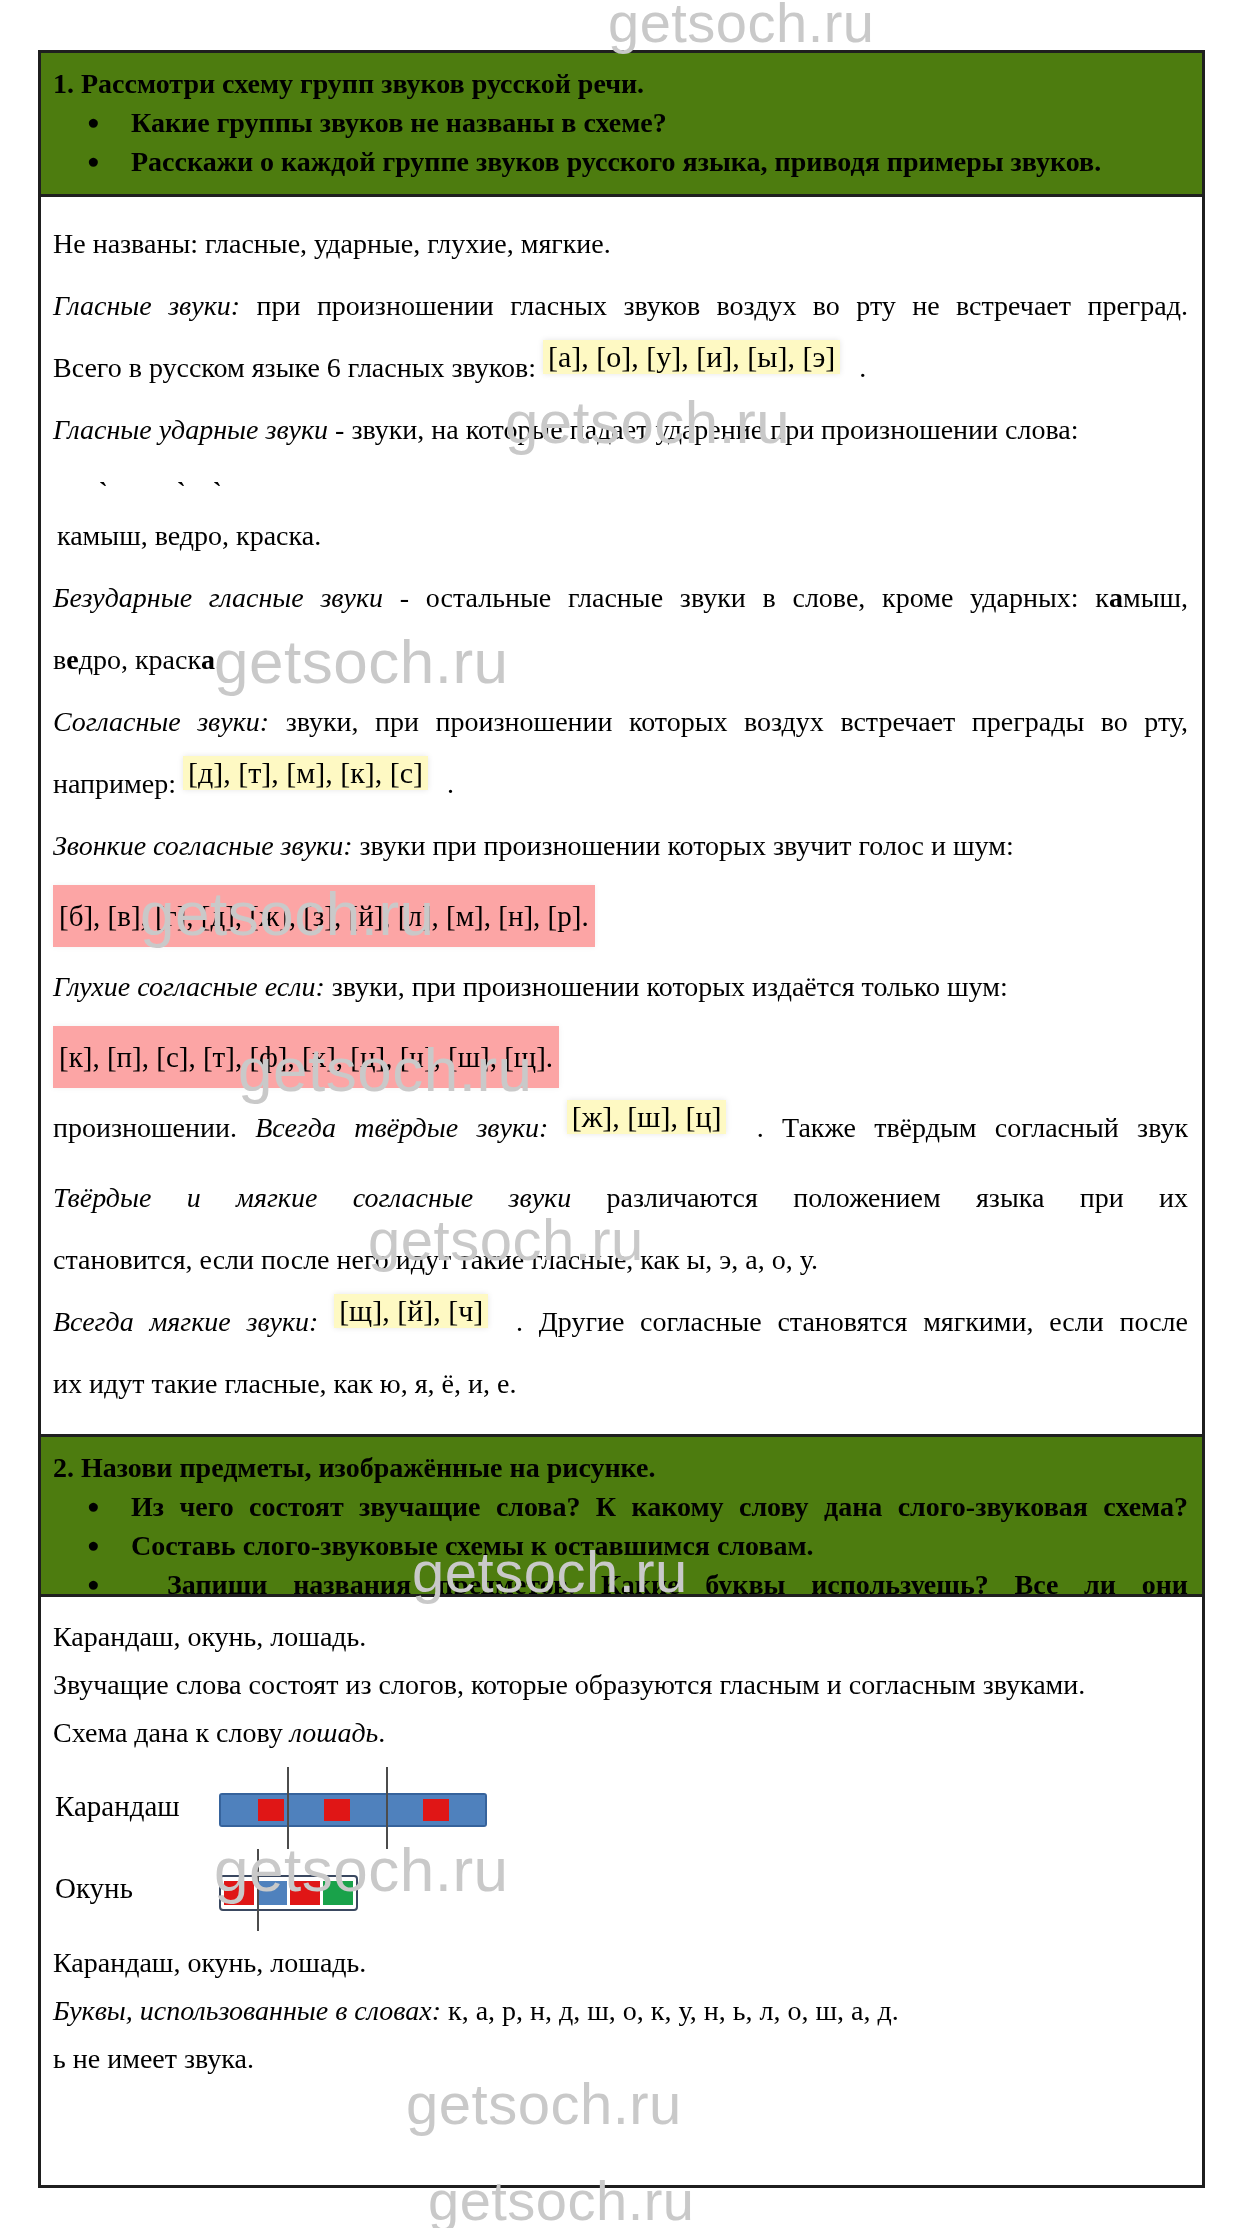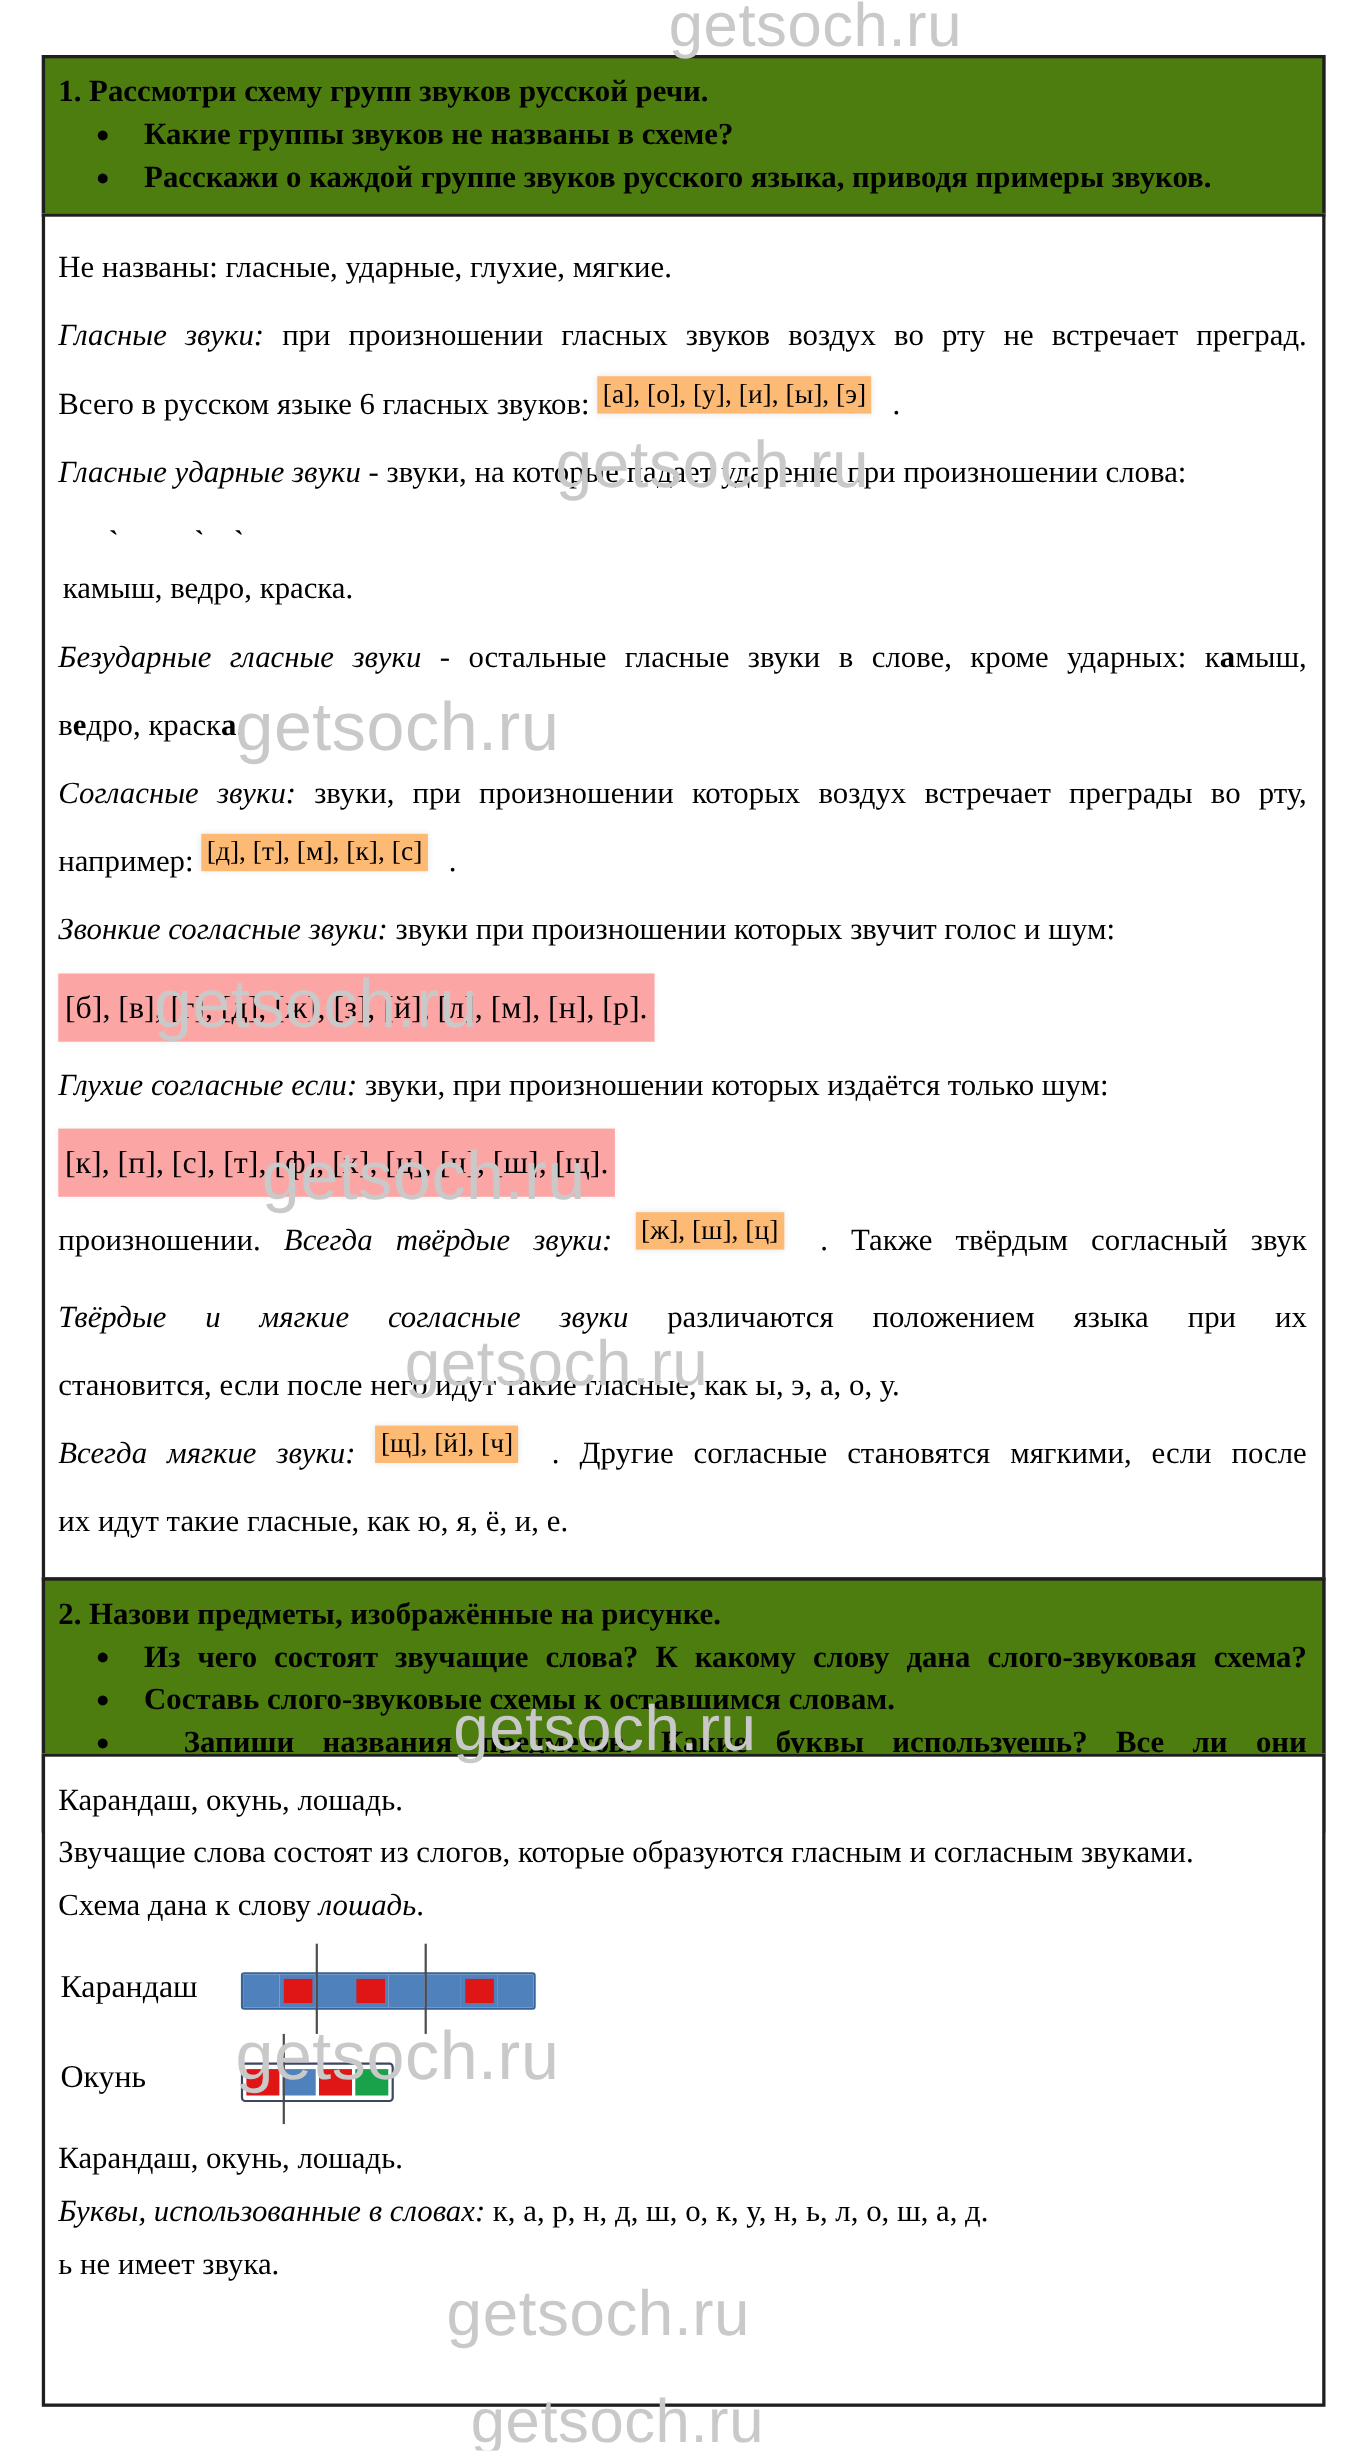--- a/index.html
+++ b/index.html
@@ -18,22 +18,22 @@
   #a1{top:194px;height:1243px;line-height:62px;}
   #q2{top:1434px;height:232px;}
   #a2{top:1594px;height:594px;line-height:48px;}
   .bullet-row{display:flex;padding-left:34px;}
   .dot{width:44px;flex:none;font-size:21px;}
   .btext{flex:1;}
   .fill{text-align:justify;text-align-last:justify;}
   .just{text-align:justify;margin-left:36px;}
   .it{font-style:italic;}
   .bold{font-weight:bold;}
-  .snd{display:inline-block;transform:translateY(-10px);background:#fdba74;
-       box-shadow:0 0 6px rgba(0,0,0,0.10);padding:0 5px;line-height:34px;font-size:25px;font-family:Liberation Serif, serif;}
+  .snd{display:inline-block;transform:translateY(-10px);background:#fef9c3;
+       box-shadow:0 0 6px rgba(0,0,0,0.10);padding:0 5px;line-height:34px;font-size:30px;font-family:Liberation Serif, serif;}
   .imgish{display:inline-block;background:#fca5a5;box-shadow:0 0 6px rgba(0,0,0,0.06);
           padding:0 6px;font-size:29px;}
   .aftersp{margin-left:12px;}
   .sp-top{margin-top:8px;}
   .sp-both{margin:8px 0;}
   
   .stress{margin-top:10px;}
   .stress-line{position:relative;height:34px;line-height:34px;}
   .stress-mark{position:absolute;top:4px;font-size:26px;font-weight:bold;}
   .sm1{left:46px;} .sm2{left:124px;} .sm3{left:160px;}

